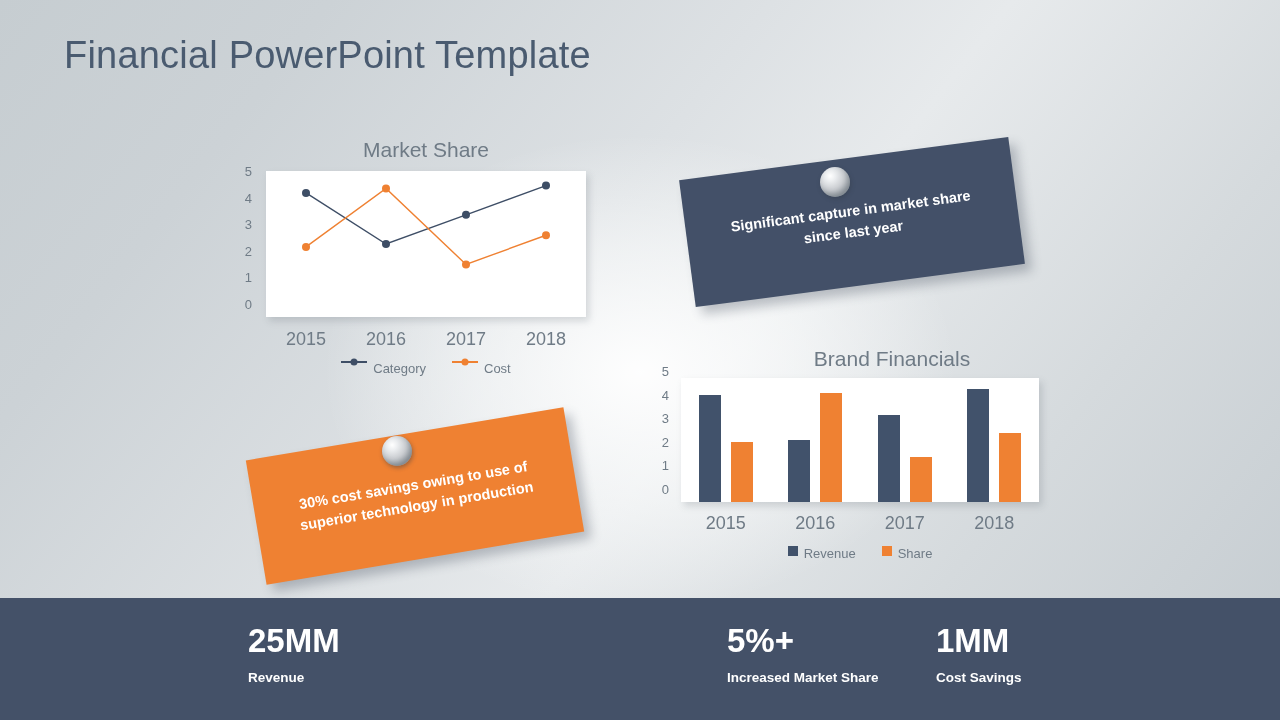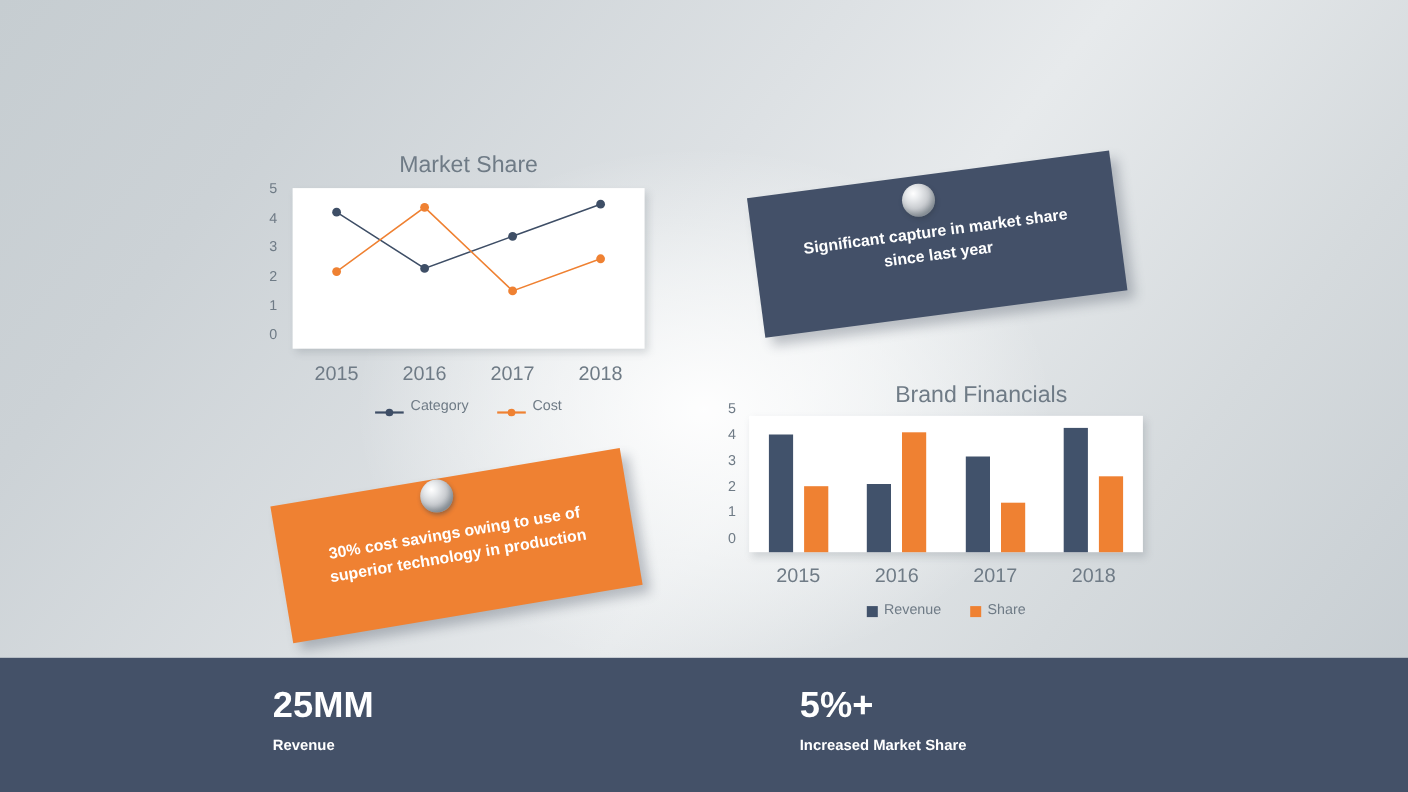--- a/index.html
+++ b/index.html
@@ -58,21 +58,21 @@
   .xaxis span { flex: 1 1 0; text-align: center; }
   .legend {
     position: absolute;
     display: flex;
     justify-content: center;
     align-items: center;
     gap: 26px;
     font-size: 13px;
     color: #6f7b86;
   }
-  .legend .item { display: flex; align-items: flex-end; gap: 6px; }
+  .legend .item { display: flex; align-items: flex-start; gap: 6px; }
   .lg-line {
     position: relative;
     width: 26px; height: 2px;
   }
   .lg-line::after {
     content: "";
     position: absolute; left: 50%; top: 50%;
     width: 7px; height: 7px; border-radius: 50%;
     transform: translate(-50%,-50%);
     background: inherit;
@@ -169,20 +169,21 @@
     height: 20px;
     margin-bottom: 1px;
   }
   .growth-bars i { display: block; width: 11px; background: #ffffff; }
 </style>
 </head>
 <body>
 
 <div id="slide">
 
+  <div id="page-title">Financial PowerPoint Template</div>
 
   <div>
     <div class="chart-title" style="left:266px; top:138px; width:320px;">Market Share</div>
 
     <div class="yaxis" id="line-yaxis" style="left:230px; top:171px; width:22px; height:146px;">
         <span>5</span>
         <span>4</span>
         <span>3</span>
         <span>2</span>
         <span>1</span>
@@ -294,15 +295,21 @@
     </div>
 
 
     <div class="kpi" id="kpi-2" style="left:727px;">
       <div class="kpi-value">5%+</div>
       <div class="kpi-label">
         <span>Increased Market Share</span>
       </div>
     </div>
 
+    <div class="kpi" id="kpi-3" style="left:936px;">
+      <div class="kpi-value">1MM</div>
+      <div class="kpi-label">
+        <span>Cost Savings</span>
+      </div>
+    </div>
   </div>
 
 </div>
 
 </body></html>

